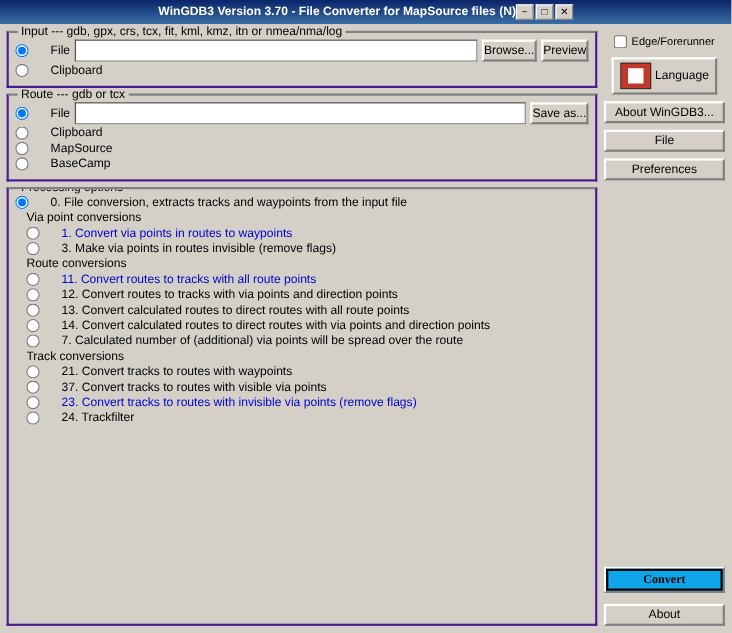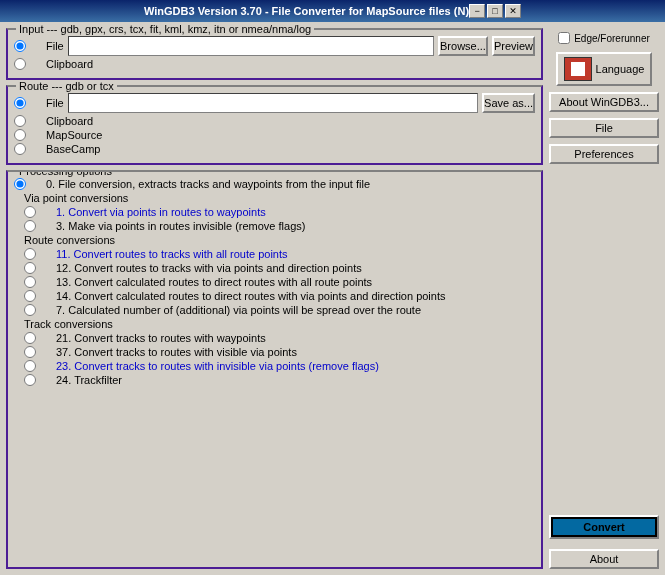--- a/index.html
+++ b/index.html
@@ -131,31 +131,31 @@
       border-left-color: #ffffff;
       border-right-color: #808080;
       border-bottom-color: #808080;
       padding: 2px 0;
       font-size: 11px;
       cursor: pointer;
       font-family: "Tahoma", "Arial", sans-serif;
       white-space: nowrap;
     }
     .win-btn-convert {
-      background: #0369a1;
+      background: #0ea5e9;
       border: 2px solid;
       border-top-color: #ffffff;
       border-left-color: #ffffff;
       border-right-color: #808080;
       border-bottom-color: #808080;
       padding: 4px 8px;
       font-size: 11px;
       font-weight: bold;
       cursor: pointer;
-      font-family: Liberation Sans, sans-serif;
+      font-family: Liberation Serif, serif;
       outline: 2px solid #000;
       outline-offset: -4px;
     }
 
     
     .proc-section {
       flex: 1;
       overflow: hidden;
     }
 

